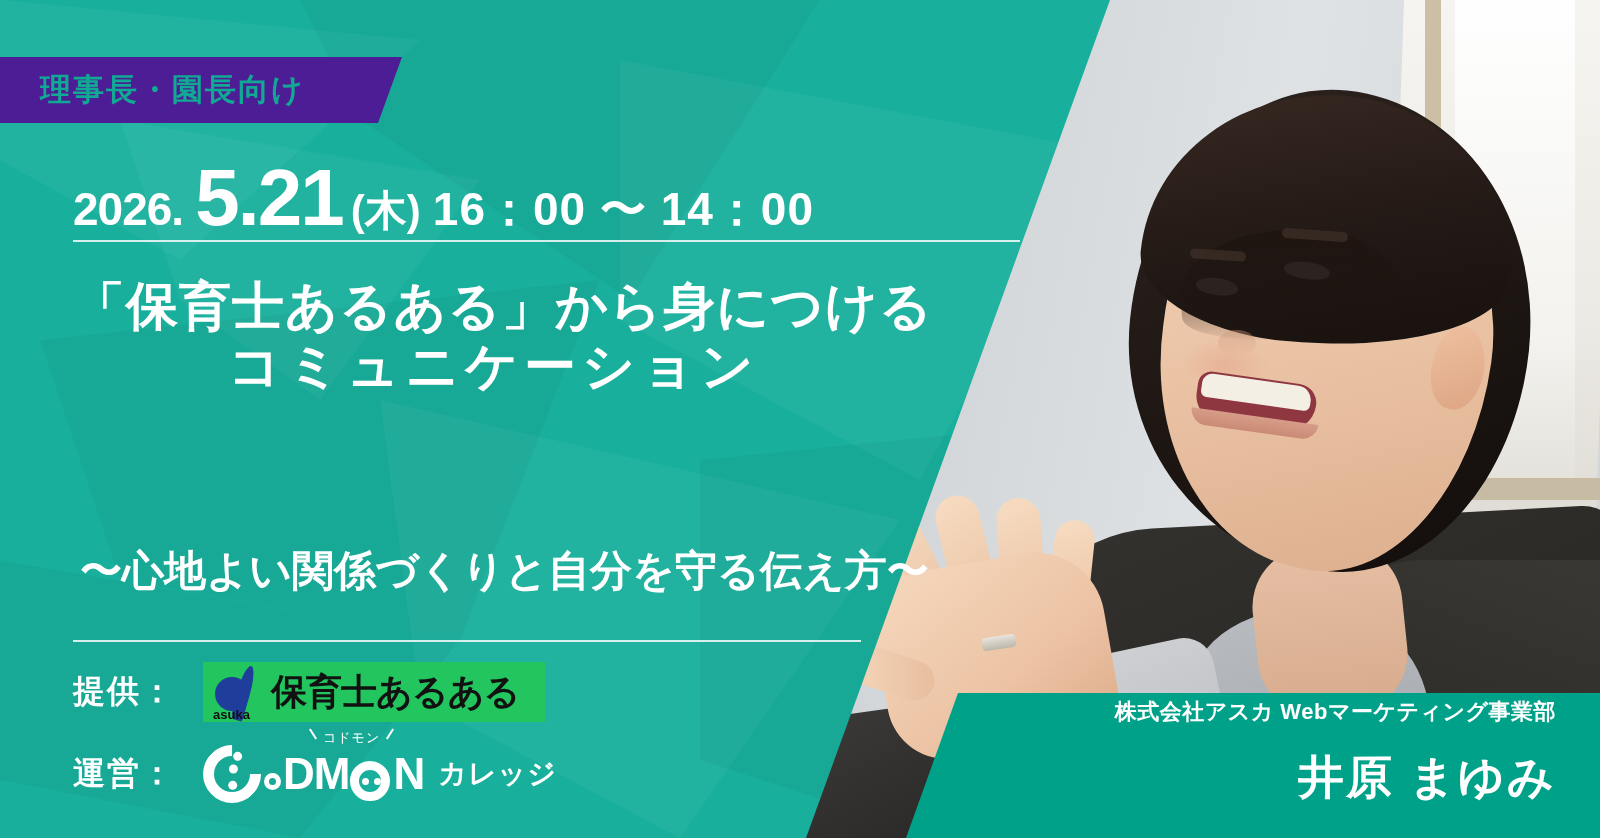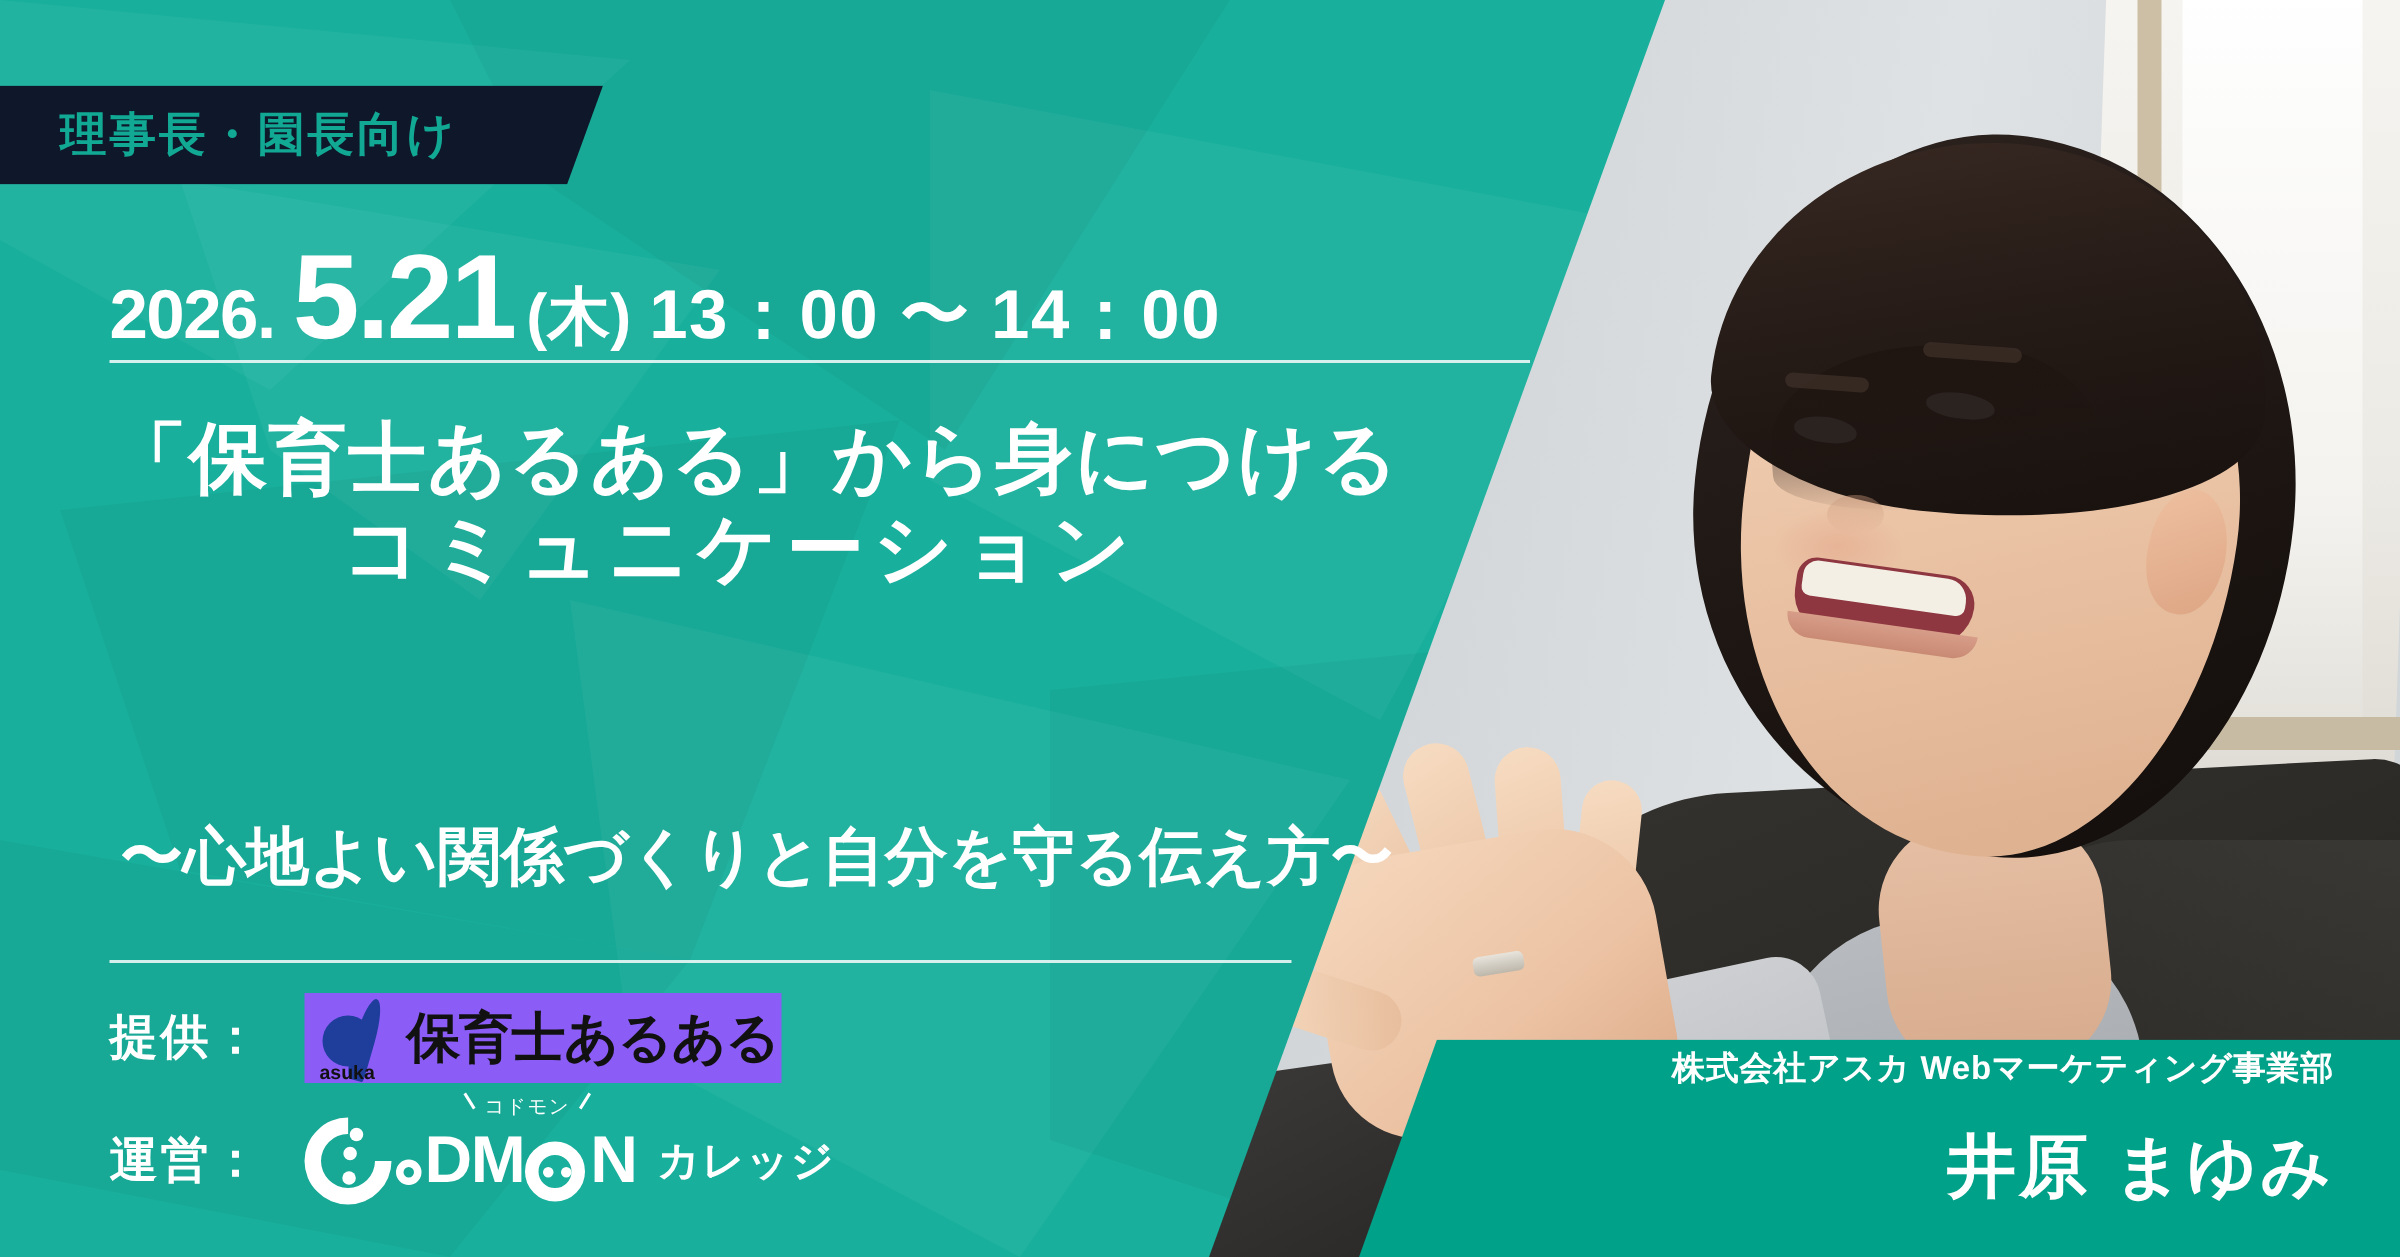--- a/index.html
+++ b/index.html
@@ -169,21 +169,21 @@
     clip-path:polygon(0 0, 1110px 0, 806px 838px, 0 838px);
   }
   .facets { position:absolute; inset:0; }
   .facets span { position:absolute; display:block; }
   .fa { background:rgba(255,255,255,.045); }
   .fb { background:rgba(0,0,0,.035); }
 
   
   .ribbon {
     position:absolute; left:0; top:57px; width:402px; height:66px;
-    background:#0f172a;
+    background:#4c1d95;
     clip-path:polygon(0 0, 402px 0, 378px 66px, 0 66px);
     display:flex; align-items:center;
   }
   .ribbon-text {
     margin-left:40px; color:#12a994;
     font-size:31px; font-weight:bold; letter-spacing:2px;
     white-space:nowrap;
   }
 
   
@@ -226,22 +226,22 @@
     color:#ffffff; white-space:nowrap;
   }
   .row-teikyo { left:73px; top:662px; }
   .row-unei   { left:73px; top:745px; }
   .sponsor-label {
     font-size:32px; font-weight:bold; letter-spacing:2px; width:130px;
   }
 
   
   .asuka-box {
-    background:#8b5cf6; height:60px; display:flex; align-items:center;
-    padding:0 2px 0 8px; position:relative;
+    background:#22c55e; height:60px; display:flex; align-items:center;
+    padding:0 26px 0 8px; position:relative;
   }
   .asuka-mark { position:relative; width:56px; height:58px; }
   .asuka-dot {
     position:absolute; left:4px; top:14px; width:34px; height:34px;
     background:#1f3d9b; border-radius:50%;
   }
   .asuka-swoosh {
     position:absolute; left:26px; top:2px; width:13px; height:56px;
     background:#1f3d9b;
     border-radius:60% 60% 10% 40%;
@@ -377,21 +377,21 @@
   </div>
 
   <div class="ribbon">
     <span class="ribbon-text">理事長・園長向け</span>
   </div>
 
   <div class="date-row">
     <span class="date-year">2026.</span>
     <span class="date-big">5.21</span>
     <span class="date-dow">(木)</span>
-    <span class="date-time">13：00 〜 14：00</span>
+    <span class="date-time">16：00 〜 14：00</span>
   </div>
   <div class="divider divider-top"></div>
 
   <div class="title">
     <div class="title-line tl1">「保育士あるある」から身につける</div>
     <div class="title-line tl3">コミュニケーション</div>
   </div>
   <div class="subtitle">〜心地よい関係づくりと自分を守る伝え方〜</div>
 
   <div class="divider divider-bot"></div>

